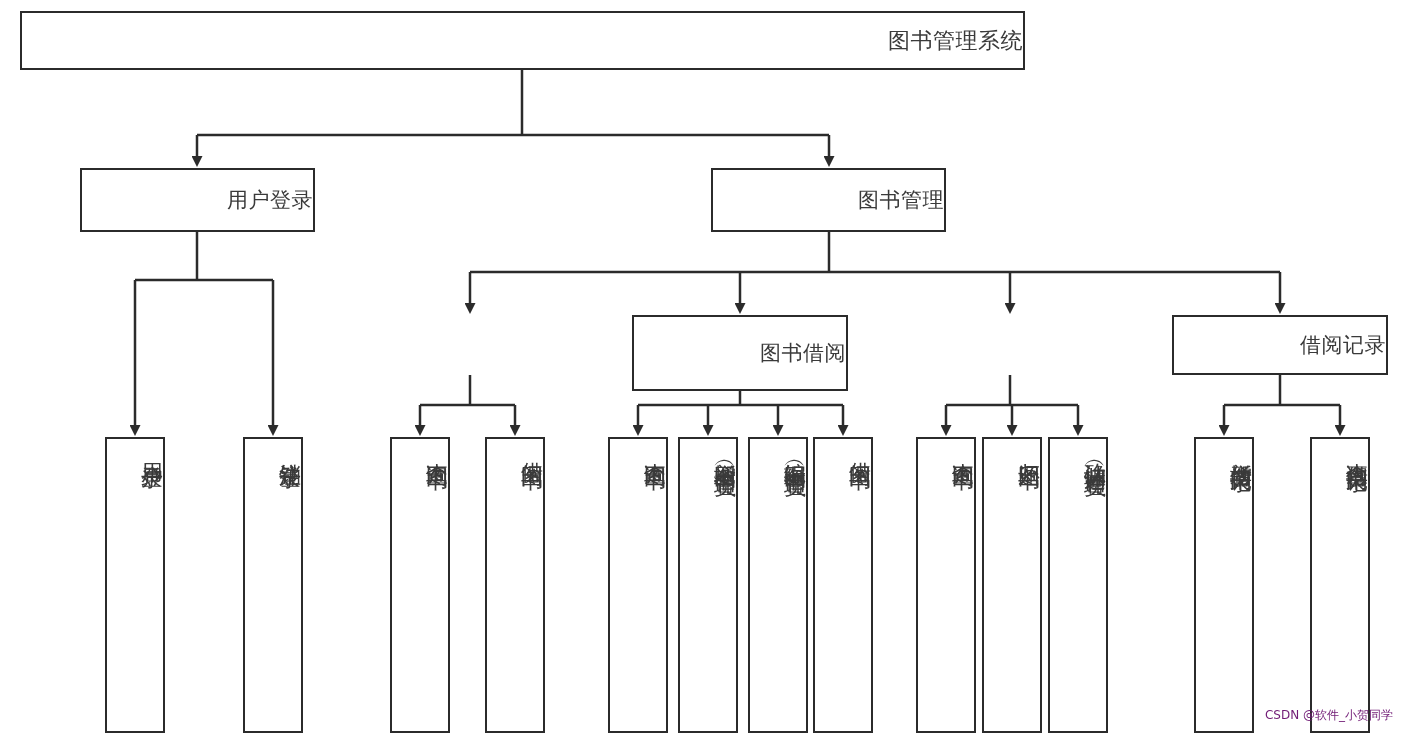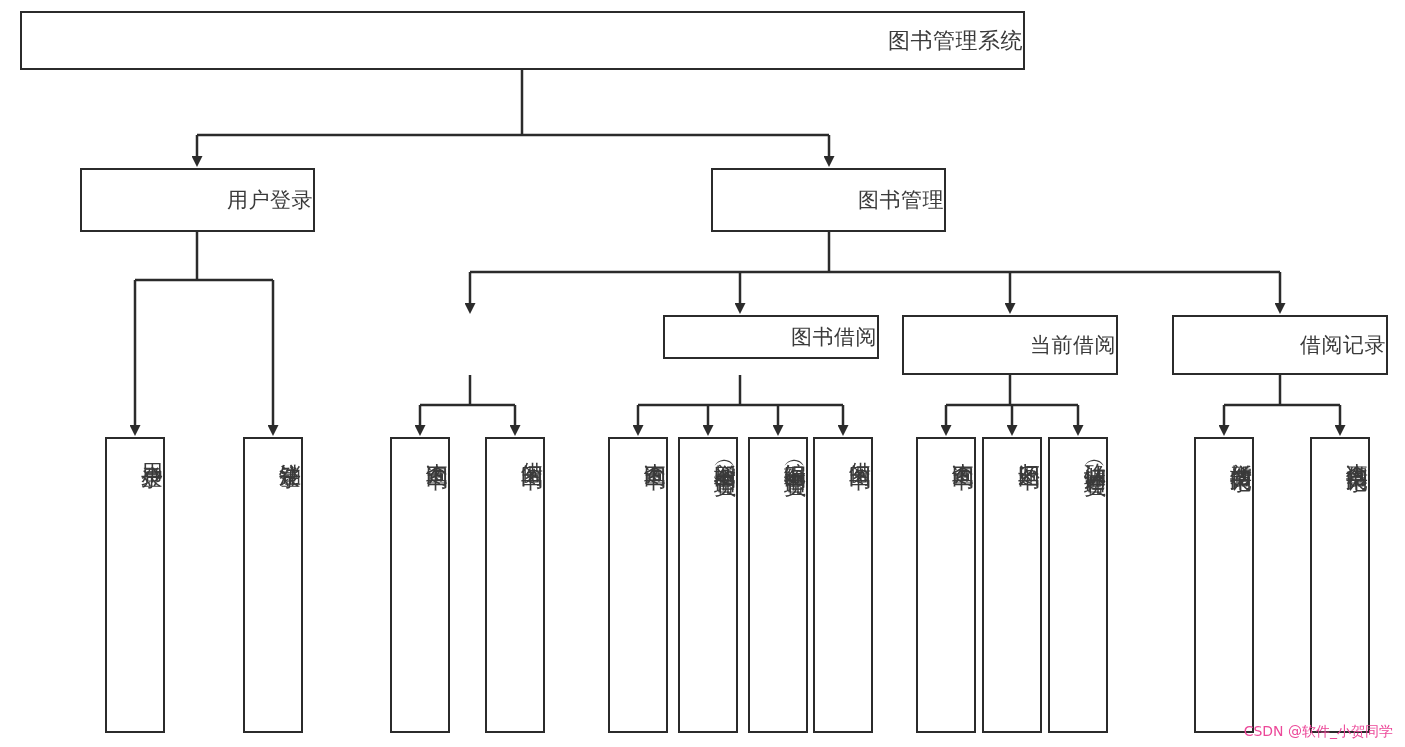--- a/index.html
+++ b/index.html
@@ -58,23 +58,23 @@
     writing-mode: vertical-rl;
     text-orientation: upright;
     font-size: 22px;
     letter-spacing: 2px;
     line-height: 1;
     white-space: nowrap;
   }
   .watermark {
     position: absolute;
     right: 12px;
-    bottom: 6px;
-    font-size: 14px;
-    color: #ec4899;
+    bottom: 23px;
+    font-size: 12px;
+    color: #701a75;
     white-space: nowrap;
     user-select: none;
   }
 </style>
 </head>
 <body>
 
 <div id="canvas">
 
   <svg id="wires" viewBox="0 0 1405 747">
@@ -131,25 +131,22 @@
     <span class="label">图书管理系统</span>
   </div>
 
   <div class="node horiz" style="left:80px; top:168px; width:235px; height:64px;">
     <span class="label">用户登录</span>
   </div>
   <div class="node horiz" style="left:711px; top:168px; width:235px; height:64px;">
     <span class="label">图书管理</span>
   </div>
 
-  <div class="node horiz" style="left:632px; top:315px; width:216px; height:44px;margin-left:31px;">
+  <div class="node horiz" style="left:632px; top:315px; width:216px; height:76px;">
     <span class="label">图书借阅</span>
-  </div>
-  <div class="node horiz" style="left:902px; top:315px; width:216px; height:60px;">
-    <span class="label">当前借阅</span>
   </div>
   <div class="node horiz" style="left:1172px; top:315px; width:216px; height:60px;padding-left:36px;">
     <span class="label">借阅记录</span>
   </div>
 
   <div class="node vert" style="left:105px; top:437px; width:60px; height:296px;">
     <span class="label">用户登录</span>
   </div>
   <div class="node vert" style="left:243px; top:437px; width:60px; height:296px;">
     <span class="label">注销登录</span>

